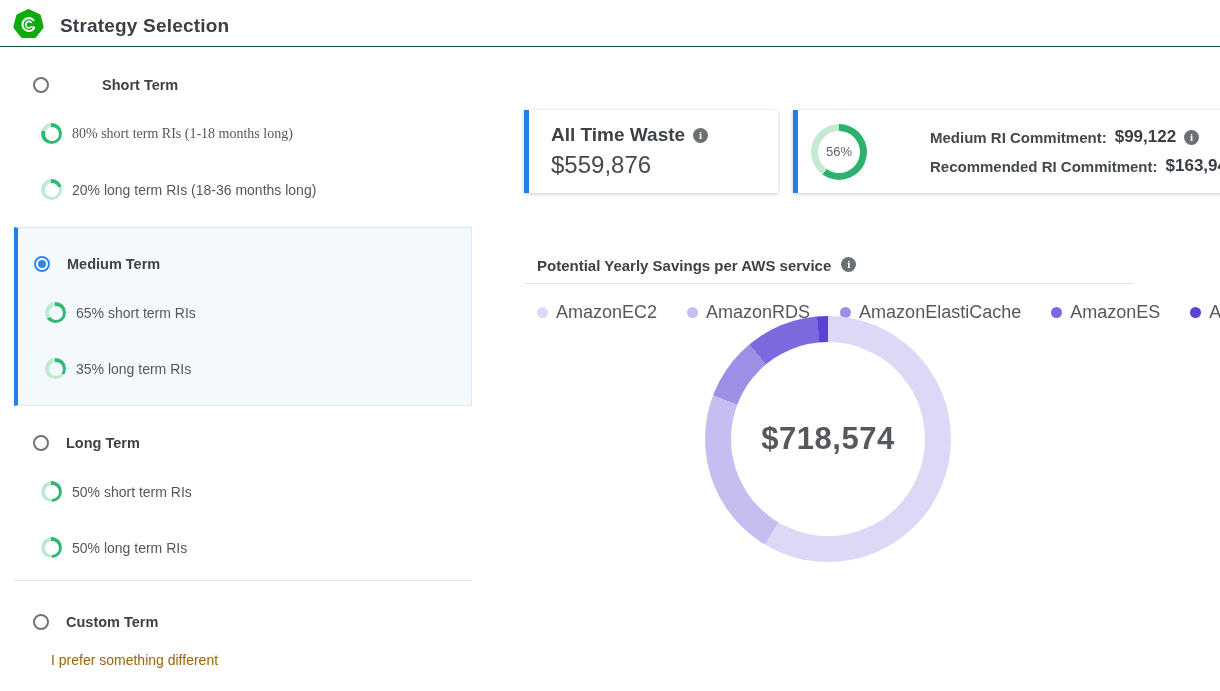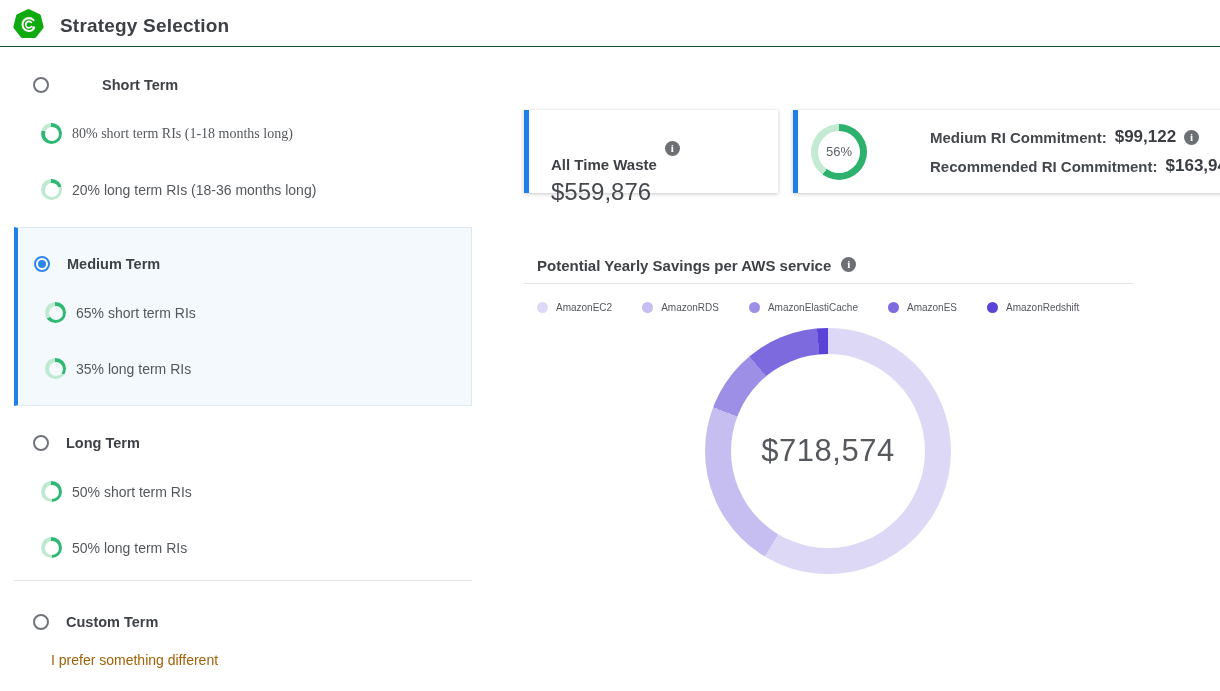--- a/index.html
+++ b/index.html
@@ -22,40 +22,40 @@
   .ring::after { content:""; width:14px; height:14px; border-radius:50%; background:var(--hole,#fff); }
   .item-label { margin-left:10px; font-size:14px; color:#54585d; }
   .selected-box { position:absolute; left:14px; top:227px; width:458px; height:179px; background:#f3f9fd; border:1px solid #dde9f2; border-left:4px solid #1f80e8; }
   .left-divider { position:absolute; left:14px; width:458px; height:0; border-top:1px solid #e2e3e4; }
   .custom-desc { position:absolute; left:51px; top:652px; font-size:14px; color:#a16207; }
 
   
   .card { position:absolute; background:#fff; border-left:5px solid #1f80e8; box-shadow:0 1px 4px rgba(0,0,0,.22); }
   .card-waste { left:524px; top:110px; width:254px; height:83px; padding:14px 0 0 22px; }
   .card-title-row { display:flex; align-items:center; gap:8px; }
-  .card-title { font-size:15px; font-weight:700; color:#3e4247;margin-top:32px; }
+  .card-title { font-size:19px; font-weight:700; color:#3e4247; }
   .waste-value { margin-top:5px; font-size:24px; color:#46494e; }
   .info { width:15px; height:15px; border-radius:50%; background:#6b7075; color:#fff; display:inline-grid; place-items:center; font-family:"Liberation Serif", serif; font-weight:700; font-size:11px; line-height:1; cursor:pointer; flex:0 0 15px; }
   .card-commit { left:793px; top:110px; width:500px; height:83px; display:flex; align-items:center; padding-left:13px; }
   .gauge { width:56px; height:56px; border-radius:50%; display:grid; place-items:center; flex:0 0 56px; }
   .gauge-hole { width:42px; height:42px; border-radius:50%; background:#fff; display:grid; place-items:center; font-size:13px; color:#5f6368; }
   .commit-lines { margin-left:63px; display:flex; flex-direction:column; gap:9px; }
   .commit-line { display:flex; align-items:center; gap:8px; font-size:15px; }
   .commit-label { font-weight:600; color:#44484c; }
   .commit-value { font-weight:700; font-size:17px; color:#3a3e43; }
 
   
   .chart-title-row { position:absolute; left:537px; top:257px; display:flex; align-items:flex-start; gap:10px; }
   .chart-title { font-size:15px; font-weight:700; color:#3e4247; }
   .chart-divider { position:absolute; left:524px; top:283px; width:609px; border-top:1px solid #e4e5e6; }
   .legend { position:absolute; left:537px; top:302px; display:flex; align-items:center; gap:30px; }
   .legend-item { display:flex; align-items:center; gap:8px; cursor:pointer; }
   .legend-dot { width:11px; height:11px; border-radius:50%; flex:0 0 11px; }
-  .legend-text { font-size:10px; color:#54585d; }
-  .donut { position:absolute; left:705px; top:328px; width:246px; height:246px; border-radius:50%; display:grid; place-items:center; }
+  .legend-text { font-size:18px; color:#54585d; }
+  .donut { position:absolute; left:705px; top:316px; width:246px; height:246px; border-radius:50%; display:grid; place-items:center;font-weight:bold; }
   .donut-hole { width:194px; height:194px; border-radius:50%; background:#fff; display:grid; place-items:center; }
   .donut-total { font-size:31px; color:#55585c; letter-spacing:.5px; }
 </style>
 </head>
 <body>
 
 <div class="screen">
 
   <div class="header">
     <svg class="logo" viewBox="0 0 32 32">

